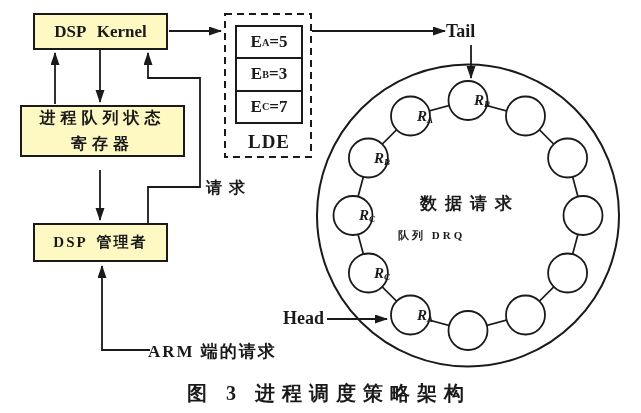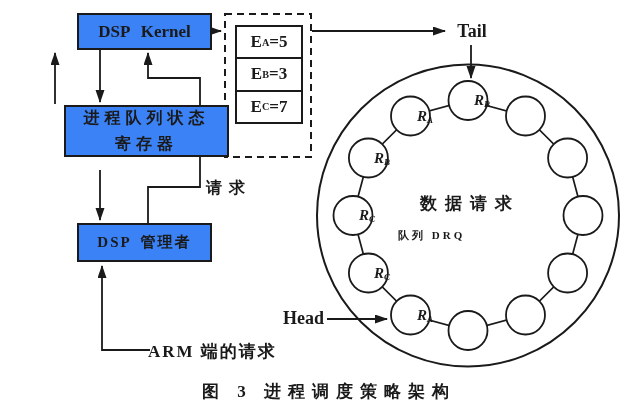--- a/index.html
+++ b/index.html
@@ -14,23 +14,22 @@
   }
   svg.layer { position: absolute; left: 0; top: 0; }
   .box {
     position: absolute;
     border: 2px solid #1a1a1a;
     box-sizing: border-box;
     display: flex;
     align-items: center;
     justify-content: center;
     font-weight: bold;
-    background: #3b82f6;
+    background: #fef9c3;
     text-align: center;
-    margin-left: 44px;
   }
   .kernel { left: 33px; top: 13px; width: 135px; height: 37px; font-size: 17px; word-spacing: 7px; }
   .register { left: 20px; top: 105px; width: 165px; height: 52px; font-size: 16px;
               letter-spacing: 5px; line-height: 26px; flex-direction: column; }
   .manager { left: 33px; top: 223px; width: 135px; height: 39px; font-size: 15px;
              word-spacing: 4px; letter-spacing: 2px; }
   .lde-table {
     position: absolute; left: 235px; top: 25px; width: 68px; height: 99px;
     border: 2px solid #1a1a1a; box-sizing: border-box;
     display: flex; flex-direction: column; background: #fff;
@@ -39,26 +38,26 @@
     flex: 1; display: flex; align-items: center; justify-content: center;
     font-weight: bold; font-size: 17px;
   }
   .lde-row + .lde-row { border-top: 2px solid #1a1a1a; }
   sub { font-size: 0.6em; vertical-align: -0.25em; font-weight: bold; }
   .lbl {
     position: absolute; font-weight: bold; white-space: nowrap;
   }
   .lde-title { left: 235px; top: 131px; width: 68px; text-align: center; font-size: 19px; letter-spacing: 1px; }
   .request { left: 206px; top: 178px; font-size: 16px; letter-spacing: 7px; }
-  .tail { left: 446px; top: 21px; width: 52px; text-align: center; font-size: 18px; }
+  .tail { left: 446px; top: 21px; width: 52px; text-align: left; font-size: 18px; }
   .head { left: 272px; top: 308px; width: 52px; text-align: right; font-size: 18px; }
   .arm { left: 148px; top: 340px; font-size: 17px; letter-spacing: 2px; }
   .ring-c1 { left: 398px; top: 192px; width: 144px; text-align: center; font-size: 17px; letter-spacing: 8px; }
   .ring-c2 { left: 398px; top: 228px; width: 144px; text-align: left; font-size: 11px; letter-spacing: 3px; }
-  .caption { left: 178px; top: 380px; width: 302px; text-align: center; font-size: 17px; letter-spacing: 7px; }
+  .caption { left: 178px; top: 380px; width: 302px; text-align: center; font-size: 20px; letter-spacing: 7px; }
   .node-lbl {
     position: absolute; width: 44px; height: 20px; line-height: 20px;
     text-align: right; font-weight: bold; font-size: 15px; white-space: nowrap; font-style: italic;
   }
 </style>
 </head>
 <body>
 
 <div class="canvas">
 
@@ -126,20 +125,21 @@
       <span>E</span>
         <sub>B</sub>
         <span>=3</span>
     </div>
     <div class="lde-row">
       <span>E</span>
         <sub>C</sub>
         <span>=7</span>
     </div>
   </div>
+  <div class="lbl lde-title">LDE</div>
 
   <div class="lbl request">请求</div>
   <div class="lbl tail">Tail</div>
   <div class="lbl head">Head</div>
   <div class="lbl arm">ARM 端的请求</div>
   <div class="lbl ring-c1">数据请求</div>
   <div class="lbl ring-c2">队列 DRQ</div>
   <div class="lbl caption">图 3  进程调度策略架构</div>
 
   <div class="node-lbl" style="left:446px; top:90px;">

